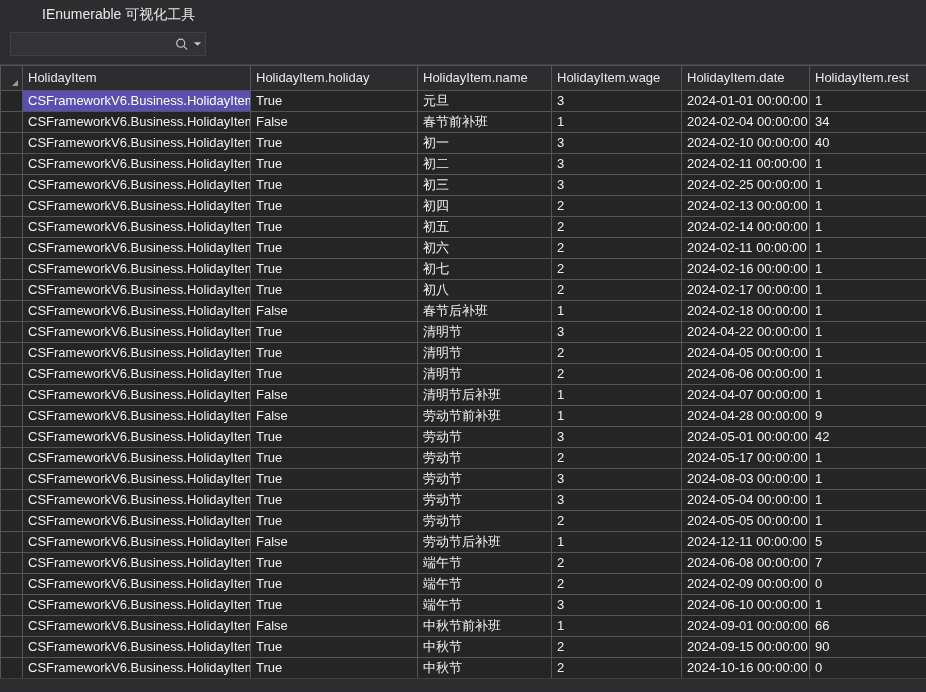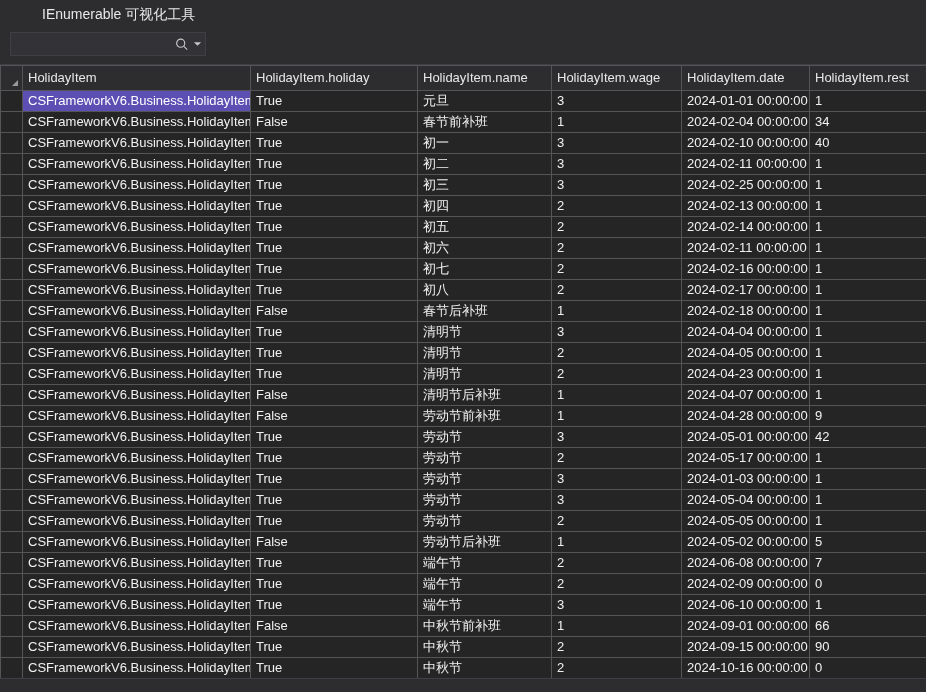--- a/index.html
+++ b/index.html
@@ -275,41 +275,41 @@
           <td class="col-date">2024-02-18 00:00:00</td>
           <td class="col-rest">1</td>
           <td class="col-ext"></td>
         </tr>
         <tr>
           <td class="col-sel"></td>
           <td class="col-item">CSFrameworkV6.Business.HolidayItem</td>
           <td class="col-hol">True</td>
           <td class="col-name">清明节</td>
           <td class="col-wage">3</td>
-          <td class="col-date">2024-04-04 00:00:00</td>
+          <td class="col-date">2024-04-22 00:00:00</td>
           <td class="col-rest">1</td>
           <td class="col-ext"></td>
         </tr>
         <tr>
           <td class="col-sel"></td>
           <td class="col-item">CSFrameworkV6.Business.HolidayItem</td>
           <td class="col-hol">True</td>
           <td class="col-name">清明节</td>
           <td class="col-wage">2</td>
           <td class="col-date">2024-04-05 00:00:00</td>
           <td class="col-rest">1</td>
           <td class="col-ext"></td>
         </tr>
         <tr>
           <td class="col-sel"></td>
           <td class="col-item">CSFrameworkV6.Business.HolidayItem</td>
           <td class="col-hol">True</td>
           <td class="col-name">清明节</td>
           <td class="col-wage">2</td>
-          <td class="col-date">2024-04-23 00:00:00</td>
+          <td class="col-date">2024-06-06 00:00:00</td>
           <td class="col-rest">1</td>
           <td class="col-ext"></td>
         </tr>
         <tr>
           <td class="col-sel"></td>
           <td class="col-item">CSFrameworkV6.Business.HolidayItem</td>
           <td class="col-hol">False</td>
           <td class="col-name">清明节后补班</td>
           <td class="col-wage">1</td>
           <td class="col-date">2024-04-07 00:00:00</td>
@@ -345,21 +345,21 @@
           <td class="col-date">2024-05-17 00:00:00</td>
           <td class="col-rest">1</td>
           <td class="col-ext"></td>
         </tr>
         <tr>
           <td class="col-sel"></td>
           <td class="col-item">CSFrameworkV6.Business.HolidayItem</td>
           <td class="col-hol">True</td>
           <td class="col-name">劳动节</td>
           <td class="col-wage">3</td>
-          <td class="col-date">2024-01-03 00:00:00</td>
+          <td class="col-date">2024-08-03 00:00:00</td>
           <td class="col-rest">1</td>
           <td class="col-ext"></td>
         </tr>
         <tr>
           <td class="col-sel"></td>
           <td class="col-item">CSFrameworkV6.Business.HolidayItem</td>
           <td class="col-hol">True</td>
           <td class="col-name">劳动节</td>
           <td class="col-wage">3</td>
           <td class="col-date">2024-05-04 00:00:00</td>
@@ -375,21 +375,21 @@
           <td class="col-date">2024-05-05 00:00:00</td>
           <td class="col-rest">1</td>
           <td class="col-ext"></td>
         </tr>
         <tr>
           <td class="col-sel"></td>
           <td class="col-item">CSFrameworkV6.Business.HolidayItem</td>
           <td class="col-hol">False</td>
           <td class="col-name">劳动节后补班</td>
           <td class="col-wage">1</td>
-          <td class="col-date">2024-05-02 00:00:00</td>
+          <td class="col-date">2024-12-11 00:00:00</td>
           <td class="col-rest">5</td>
           <td class="col-ext"></td>
         </tr>
         <tr>
           <td class="col-sel"></td>
           <td class="col-item">CSFrameworkV6.Business.HolidayItem</td>
           <td class="col-hol">True</td>
           <td class="col-name">端午节</td>
           <td class="col-wage">2</td>
           <td class="col-date">2024-06-08 00:00:00</td>

